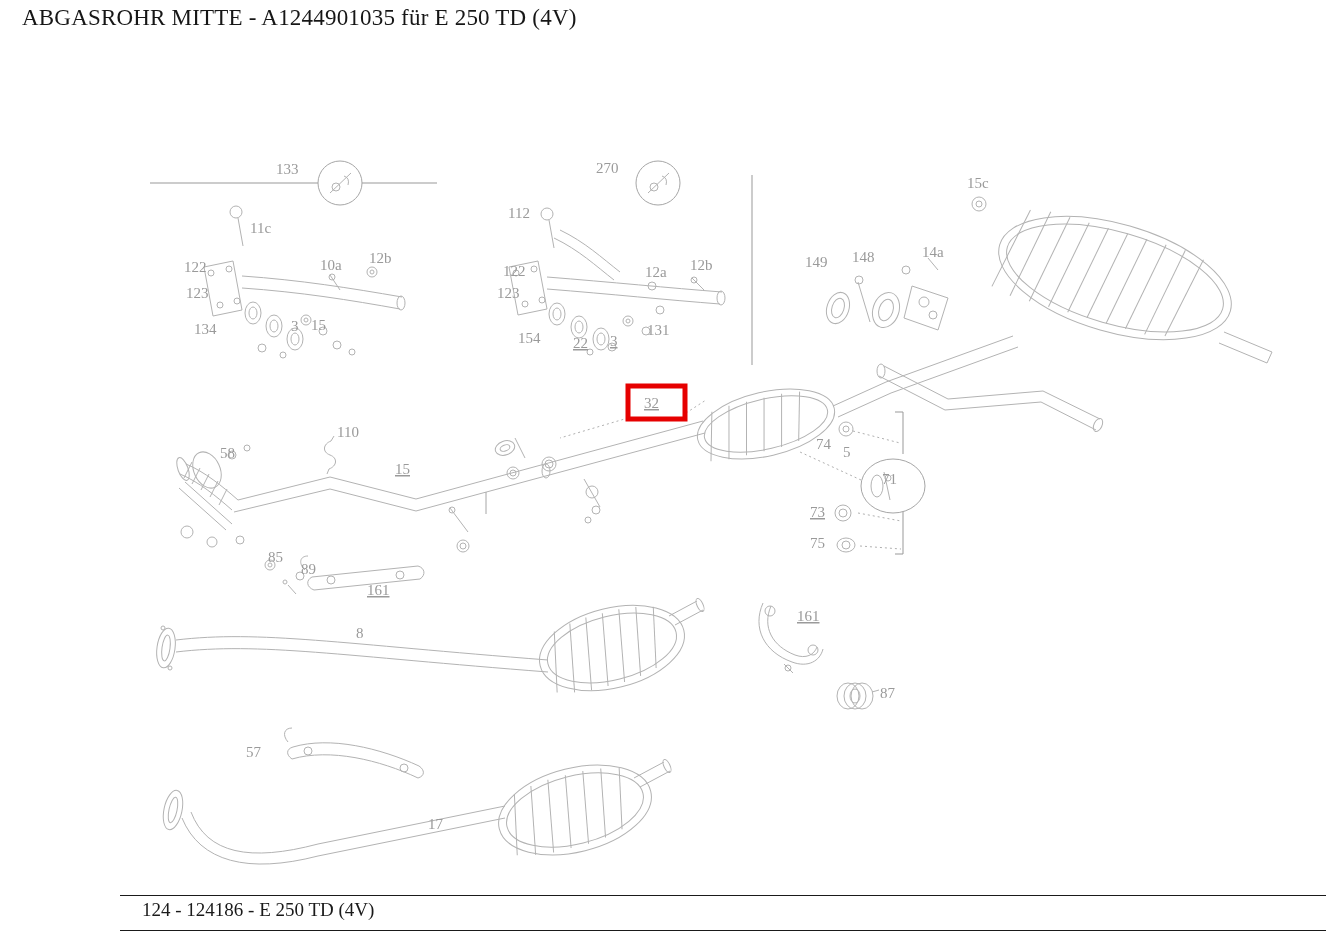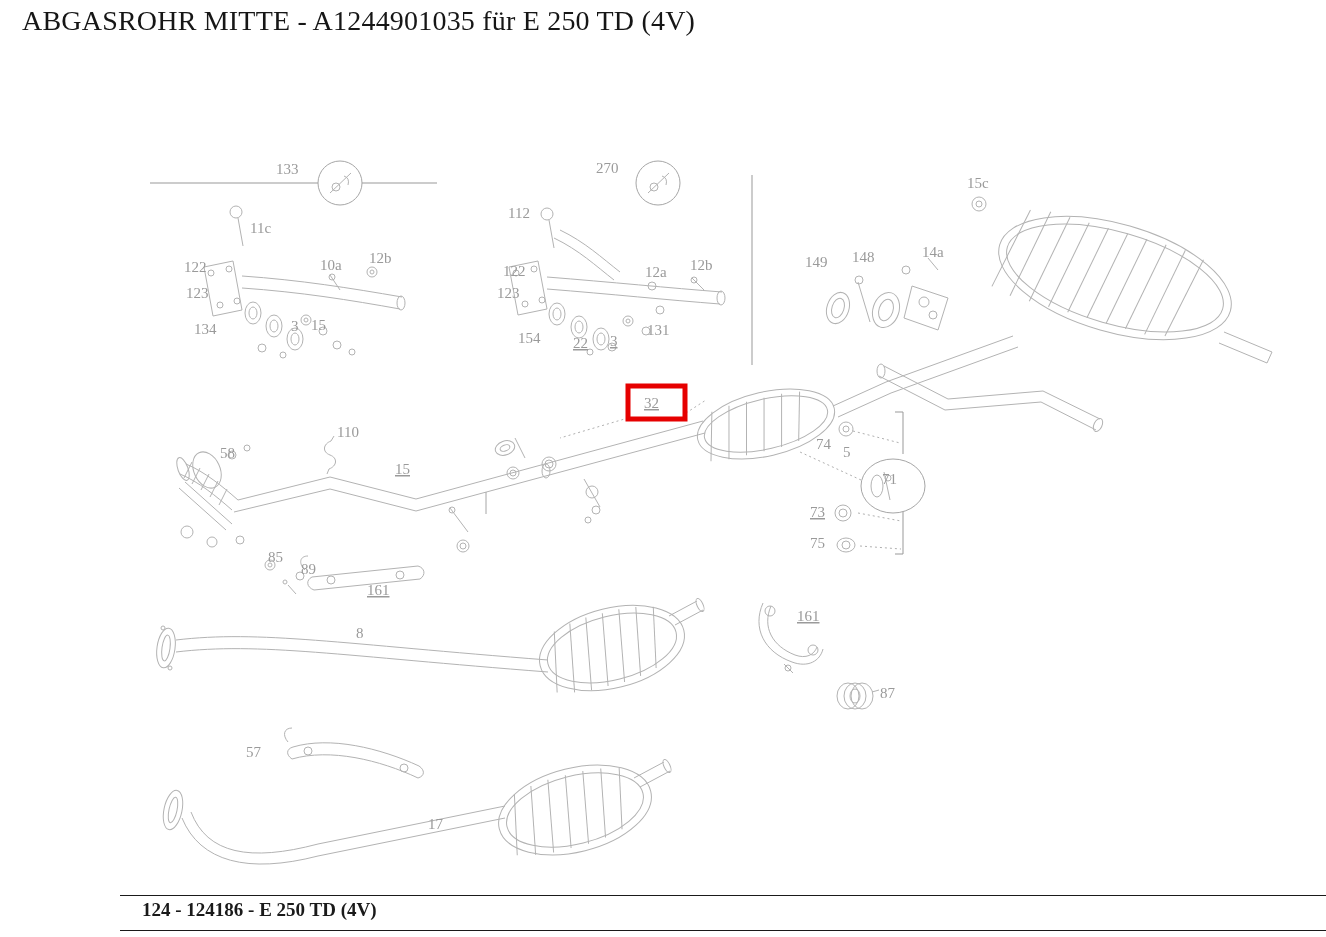--- a/index.html
+++ b/index.html
@@ -1,23 +1,23 @@
 <!DOCTYPE html>
 <html><head>
 <meta charset="utf-8">
 <style>
   html,body{margin:0;padding:0;background:#ffffff;}
   body{width:1326px;height:937px;position:relative;overflow:hidden;
        font-family:"Liberation Serif","DejaVu Serif",serif;}
-  .title{position:absolute;left:22px;top:5px;font-size:28px;color:#161616;
+  .title{position:absolute;left:22px;top:5px;font-size:23px;color:#161616;
          letter-spacing:.2px;white-space:nowrap;}
   .footer-line{position:absolute;left:120px;right:0;height:0;
                border-top:1.5px solid #1a1a1a;}
   .footer-text{position:absolute;left:142px;top:899px;font-size:19px;
-               font-weight:bold;color:#1a1a1a;white-space:nowrap;}
+               font-weight:normal;color:#1a1a1a;white-space:nowrap;}
   svg{position:absolute;left:0;top:0;}
   .sk{stroke:#b3b3b3;fill:none;stroke-width:1;}
   .sk2{stroke:#a6a6a6;fill:none;stroke-width:1;}
   .skd{stroke:#999;fill:none;stroke-width:1;}
   .dash{stroke:#b0b0b0;fill:none;stroke-width:1;stroke-dasharray:2 3;}
   .wh{fill:#ffffff;}
   .dlbl{font-family:"Liberation Serif","DejaVu Serif",serif;font-size:15px;
         fill:#9a9a9a;}
   .dlbl.u{text-decoration:underline;}
 </style>

